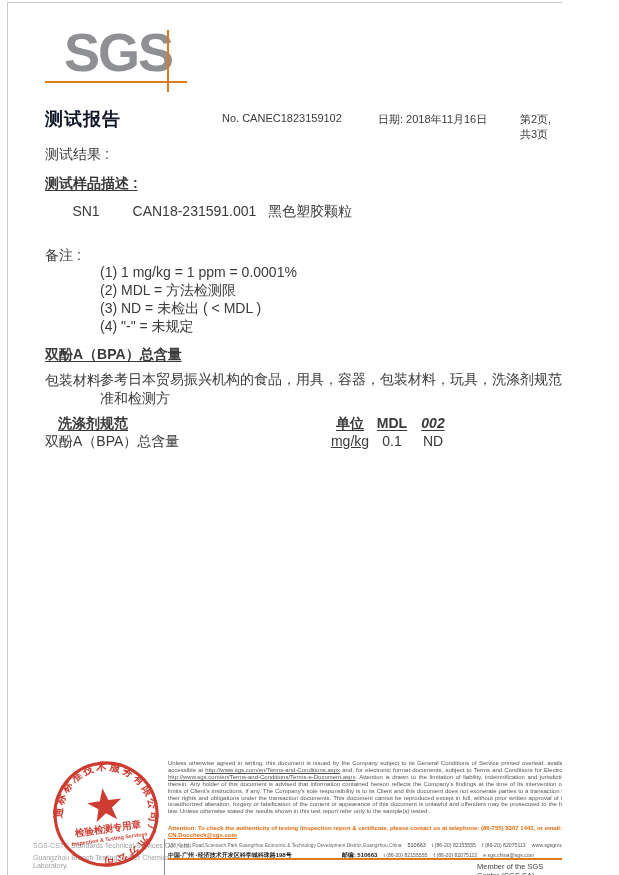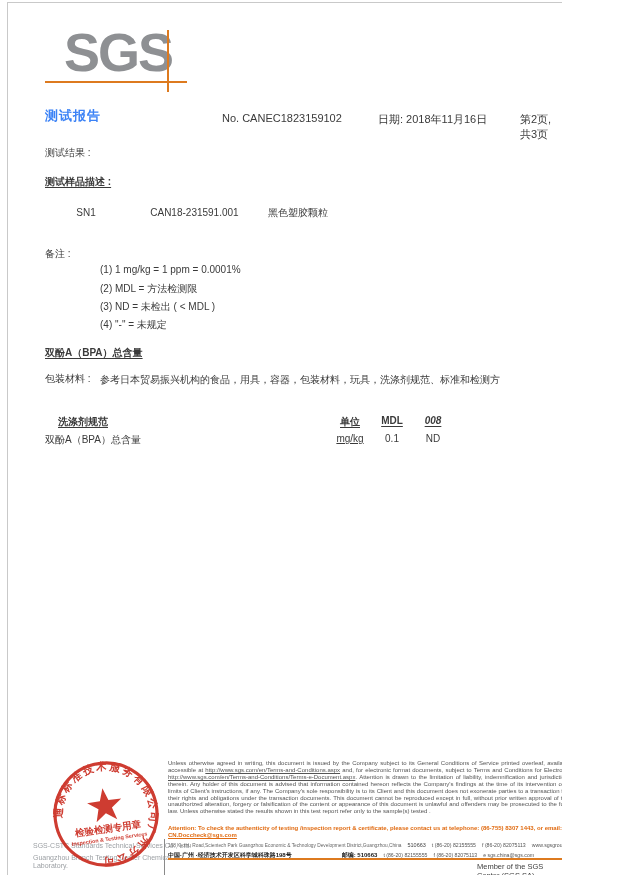--- a/index.html
+++ b/index.html
@@ -11,25 +11,25 @@
   .edge-top{left:7px;top:2px;width:604px;height:1px;}
   .edge-left{left:7px;top:2px;width:1px;height:873px;}
   .edge-right{left:610px;top:2px;width:1px;height:873px;}
   
   .logo{left:64px;top:22px;font-size:54px;line-height:60px;font-weight:bold;
         letter-spacing:-2px;color:#8e9093;}
   .oline{background:#dd7a1f;}
   .logo-h{left:45px;top:81px;width:142px;height:2px;}
   .logo-v{left:167px;top:30px;width:2px;height:62px;}
   
-  .doc-title{left:45px;top:107px;font-size:13px;font-weight:bold;letter-spacing:1px;color:#3b82f6;}
+  .doc-title{left:45px;top:107px;font-size:18px;font-weight:bold;letter-spacing:1px;color:#0f172a;}
   .report-no{left:222px;top:112px;font-size:11px;color:#3a3a3a;}
   .report-date{left:378px;top:112px;font-size:11px;color:#3a3a3a;}
   .page-info{left:520px;top:112px;font-size:11px;color:#3a3a3a;}
-  .t11{font-size:10px;color:#3a3a3a;}
+  .t11{font-size:14px;color:#3a3a3a;}
   .bold{font-weight:bold;}
   .ul{text-decoration:underline;text-underline-offset:2px;}
   .it{font-style:italic;}
   
   .cell-c{text-align:center;display:inline-block;}
   
   .stamp-wrap{left:44px;top:760px;width:124px;height:108px;transform:rotate(-8deg);opacity:.9;}
   .company{color:#9b9fa3;font-size:7px;line-height:8px;width:170px;}
   .legal{left:168px;top:760px;width:442px;font-size:6px;line-height:6.9px;color:#555;
          text-align:justify;letter-spacing:0px;}
@@ -87,21 +87,21 @@
   <div class="abs t11 bold ul" style="left:45px;top:346px;">双酚A（BPA）总含量</div>
   <div class="abs t11" style="left:45px;top:372px;">包装材料 :</div>
   <div class="abs" style="left:100px;top:370px;width:492px;">
     <div class="t11" style="line-height:19px;">参考日本贸易振兴机构的食品，用具，容器，包装材料，玩具，洗涤剂规范、标准和检测方</div>
   </div>
 
   <div>
     <div class="abs t11 bold ul" style="left:58px;top:415px;">洗涤剂规范</div>
     <div class="abs t11 bold ul cell-c" style="left:328px;top:415px;width:44px;">单位</div>
     <div class="abs t11 bold ul cell-c" style="left:372px;top:415px;width:40px;">MDL</div>
-    <div class="abs t11 bold ul it cell-c" style="left:414px;top:415px;width:38px;">008</div>
+    <div class="abs t11 bold ul it cell-c" style="left:414px;top:415px;width:38px;">002</div>
     <div class="abs t11" style="left:45px;top:433px;">双酚A（BPA）总含量</div>
     <div class="abs t11 cell-c" style="left:328px;top:433px;width:44px;text-decoration:underline;">mg/kg</div>
     <div class="abs t11 cell-c" style="left:372px;top:433px;width:40px;text-align:center;">0.1</div>
     <div class="abs t11 cell-c" style="left:414px;top:433px;width:38px;">ND</div>
   </div>
 
   <div class="abs company" style="left:33px;top:842px;">SGS-CSTC Standards Technical Services Co., Ltd.</div>
   <div class="abs company" style="left:33px;top:854px;">Guangzhou Branch Testing Center Chemical Laboratory.</div>
 
   <div class="abs stamp-wrap">

